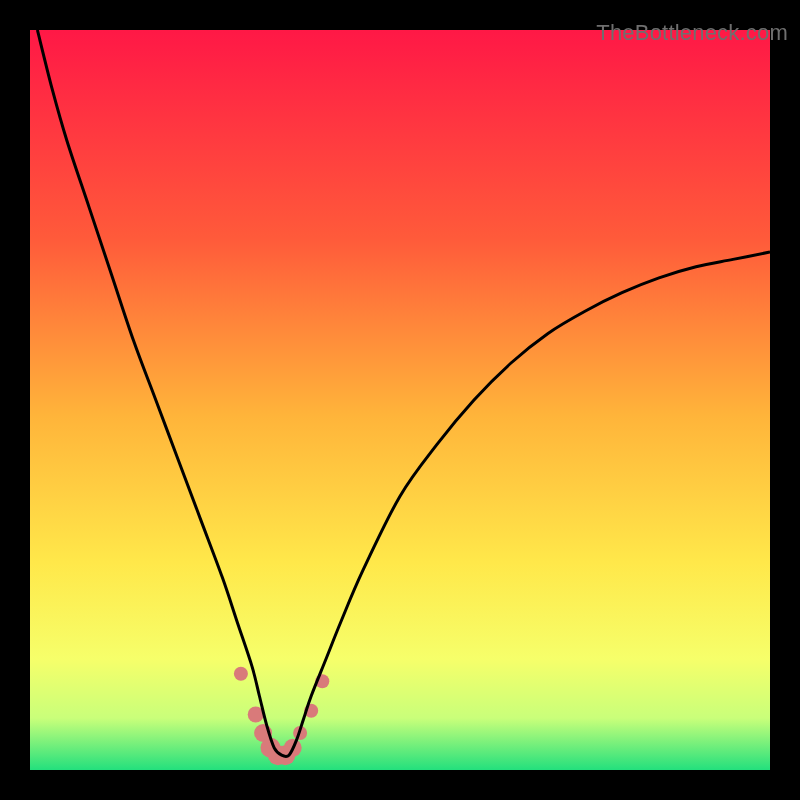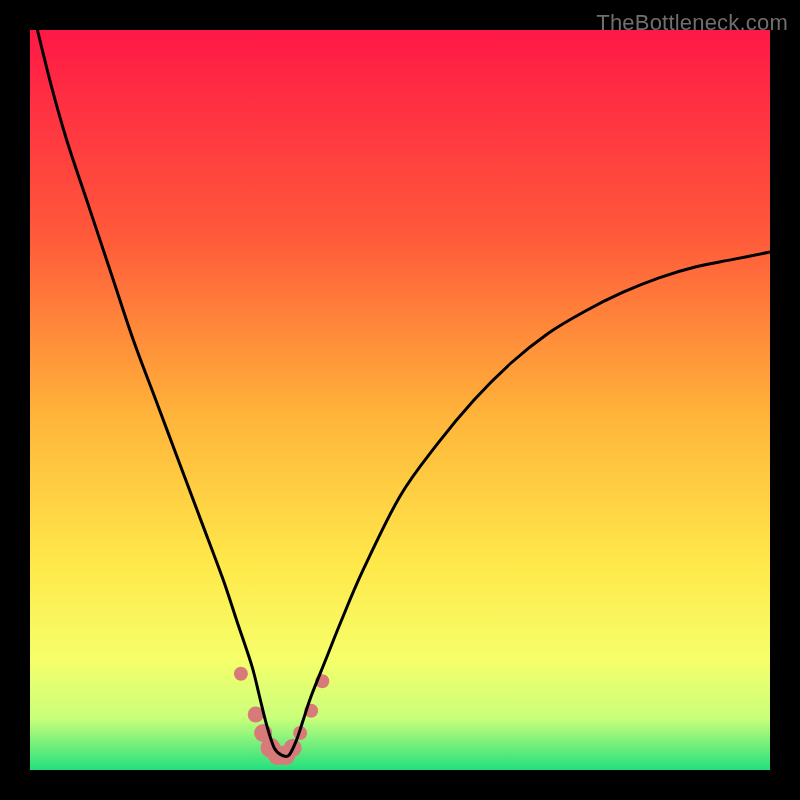--- a/index.html
+++ b/index.html
@@ -21,21 +21,21 @@
   }
   .plot-area {
     position: absolute;
     left: 30px;
     top: 30px;
     width: 740px;
     height: 740px;
   }
   .watermark {
     position: absolute;
-    top: 10px;
+    top: 20px;
     right: 12px;
     color: #6f6f6f;
     font-size: 22px;
     font-weight: 500;
     letter-spacing: 0.2px;
     user-select: none;
   }
 </style>
 </head>
 <body>

